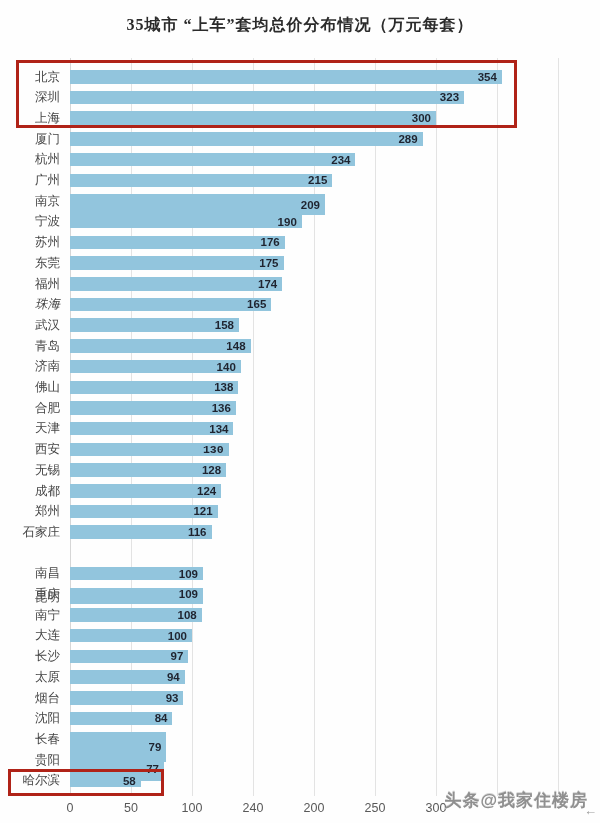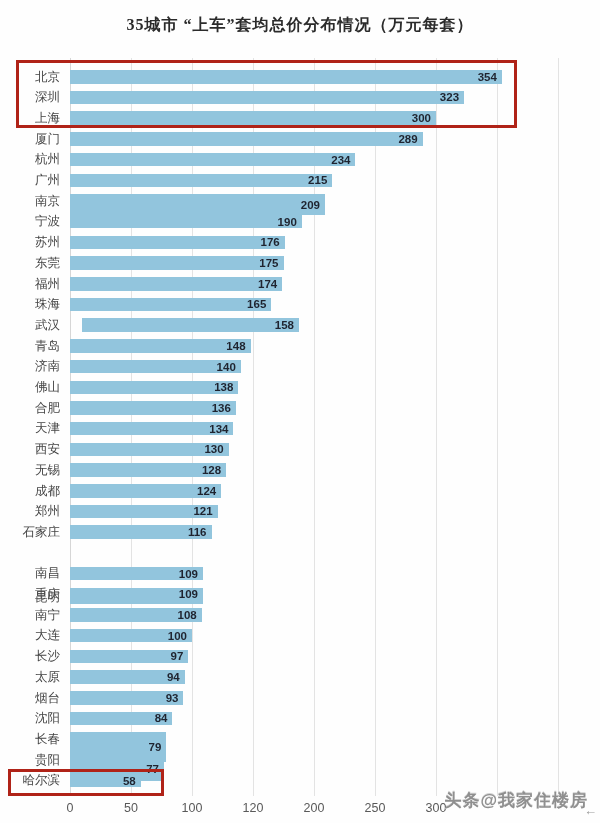--- a/index.html
+++ b/index.html
@@ -132,28 +132,28 @@
             <span class="value-label" style="color: rgb(31, 36, 48);">175</span>
           </div>
         </div>
         <div class="bar-row" style="top: 222px; height: 13.5px;">
           <div class="city-label" style="top: -0.5px; height: 14.5px; line-height: 14.5px;">福州</div>
           <div class="bar" style="top: 0px; height: 13.5px; width: 212.28px; background: rgb(146, 197, 221);">
             <span class="value-label" style="color: rgb(31, 36, 48);">174</span>
           </div>
         </div>
         <div class="bar-row" style="top: 242.7px; height: 13.5px;">
-          <div class="city-label" style="top: -0.5px; height: 14.5px; line-height: 14.5px;">珠海</div>
+          <div class="city-label" style="top: -0.5px; height: 14.5px; line-height: 14.5px; font-style: italic;">珠海</div>
           <div class="bar" style="top: 0px; height: 13.5px; width: 201.3px; background: rgb(146, 197, 221);">
             <span class="value-label" style="color: rgb(31, 36, 48);">165</span>
           </div>
         </div>
         <div class="bar-row" style="top: 263.4px; height: 13.5px;">
           <div class="city-label" style="top: -0.5px; height: 14.5px; line-height: 14.5px;">武汉</div>
-          <div class="bar" style="top: 0px; height: 13.5px; width: 217px; background: rgb(146, 197, 221); margin-left: 12px;">
+          <div class="bar" style="top: 0px; height: 13.5px; width: 169px; background: rgb(146, 197, 221);">
             <span class="value-label" style="color: rgb(31, 36, 48);">158</span>
           </div>
         </div>
         <div class="bar-row" style="top: 284.1px; height: 13.5px;">
           <div class="city-label" style="top: -0.5px; height: 14.5px; line-height: 14.5px;">青岛</div>
           <div class="bar" style="top: 0px; height: 13.5px; width: 180.56px; background: rgb(146, 197, 221);">
             <span class="value-label" style="color: rgb(31, 36, 48);">148</span>
           </div>
         </div>
         <div class="bar-row" style="top: 304.8px; height: 13.5px;">
@@ -176,21 +176,21 @@
         </div>
         <div class="bar-row" style="top: 366.9px; height: 13.5px;">
           <div class="city-label" style="top: -0.5px; height: 14.5px; line-height: 14.5px;">天津</div>
           <div class="bar" style="top: 0px; height: 13.5px; width: 163.48px; background: rgb(146, 197, 221);">
             <span class="value-label" style="color: rgb(31, 36, 48);">134</span>
           </div>
         </div>
         <div class="bar-row" style="top: 387.6px; height: 13.5px;">
           <div class="city-label" style="top: -0.5px; height: 14.5px; line-height: 14.5px;">西安</div>
           <div class="bar" style="top: 0px; height: 13.5px; width: 158.6px; background: rgb(146, 197, 221);">
-            <span class="value-label" style="color: rgb(31, 36, 48);">130</span>
+            <span class="value-label" style="color: rgb(31, 36, 48); font-family: Liberation Mono, monospace;">130</span>
           </div>
         </div>
         <div class="bar-row" style="top: 408.3px; height: 13.5px;">
           <div class="city-label" style="top: -0.5px; height: 14.5px; line-height: 14.5px;">无锡</div>
           <div class="bar" style="top: 0px; height: 13.5px; width: 156.16px; background: rgb(146, 197, 221);">
             <span class="value-label" style="color: rgb(31, 36, 48);">128</span>
           </div>
         </div>
         <div class="bar-row" style="top: 429px; height: 13.5px;">
           <div class="city-label" style="top: -0.5px; height: 14.5px; line-height: 14.5px;">成都</div>
@@ -280,21 +280,21 @@
           <div class="city-label" style="top: -0.5px; height: 14.5px; line-height: 14.5px;">哈尔滨</div>
           <div class="bar" style="top: 0px; height: 13.5px; width: 70.76px; background: rgb(146, 197, 221);">
             <span class="value-label" style="color: rgb(31, 36, 48);">58</span>
           </div>
         </div>
       </div>
     <div id="axis-layer">
         <div class="tick-label" style="left: 70px;">0</div>
         <div class="tick-label" style="left: 131px;">50</div>
         <div class="tick-label" style="left: 192px;">100</div>
-        <div class="tick-label" style="left: 253px;">120</div>
+        <div class="tick-label" style="left: 253px;">240</div>
         <div class="tick-label" style="left: 314px;">200</div>
         <div class="tick-label" style="left: 375px;">250</div>
         <div class="tick-label" style="left: 436px;">300</div>
       </div>
     <div class="hl-box hl-box-top3"></div>
     <div class="hl-box hl-box-last"></div>
   </div>
 
   <div class="watermark">头条@我家住楼房</div>
   <div class="back-arrow">←</div>

